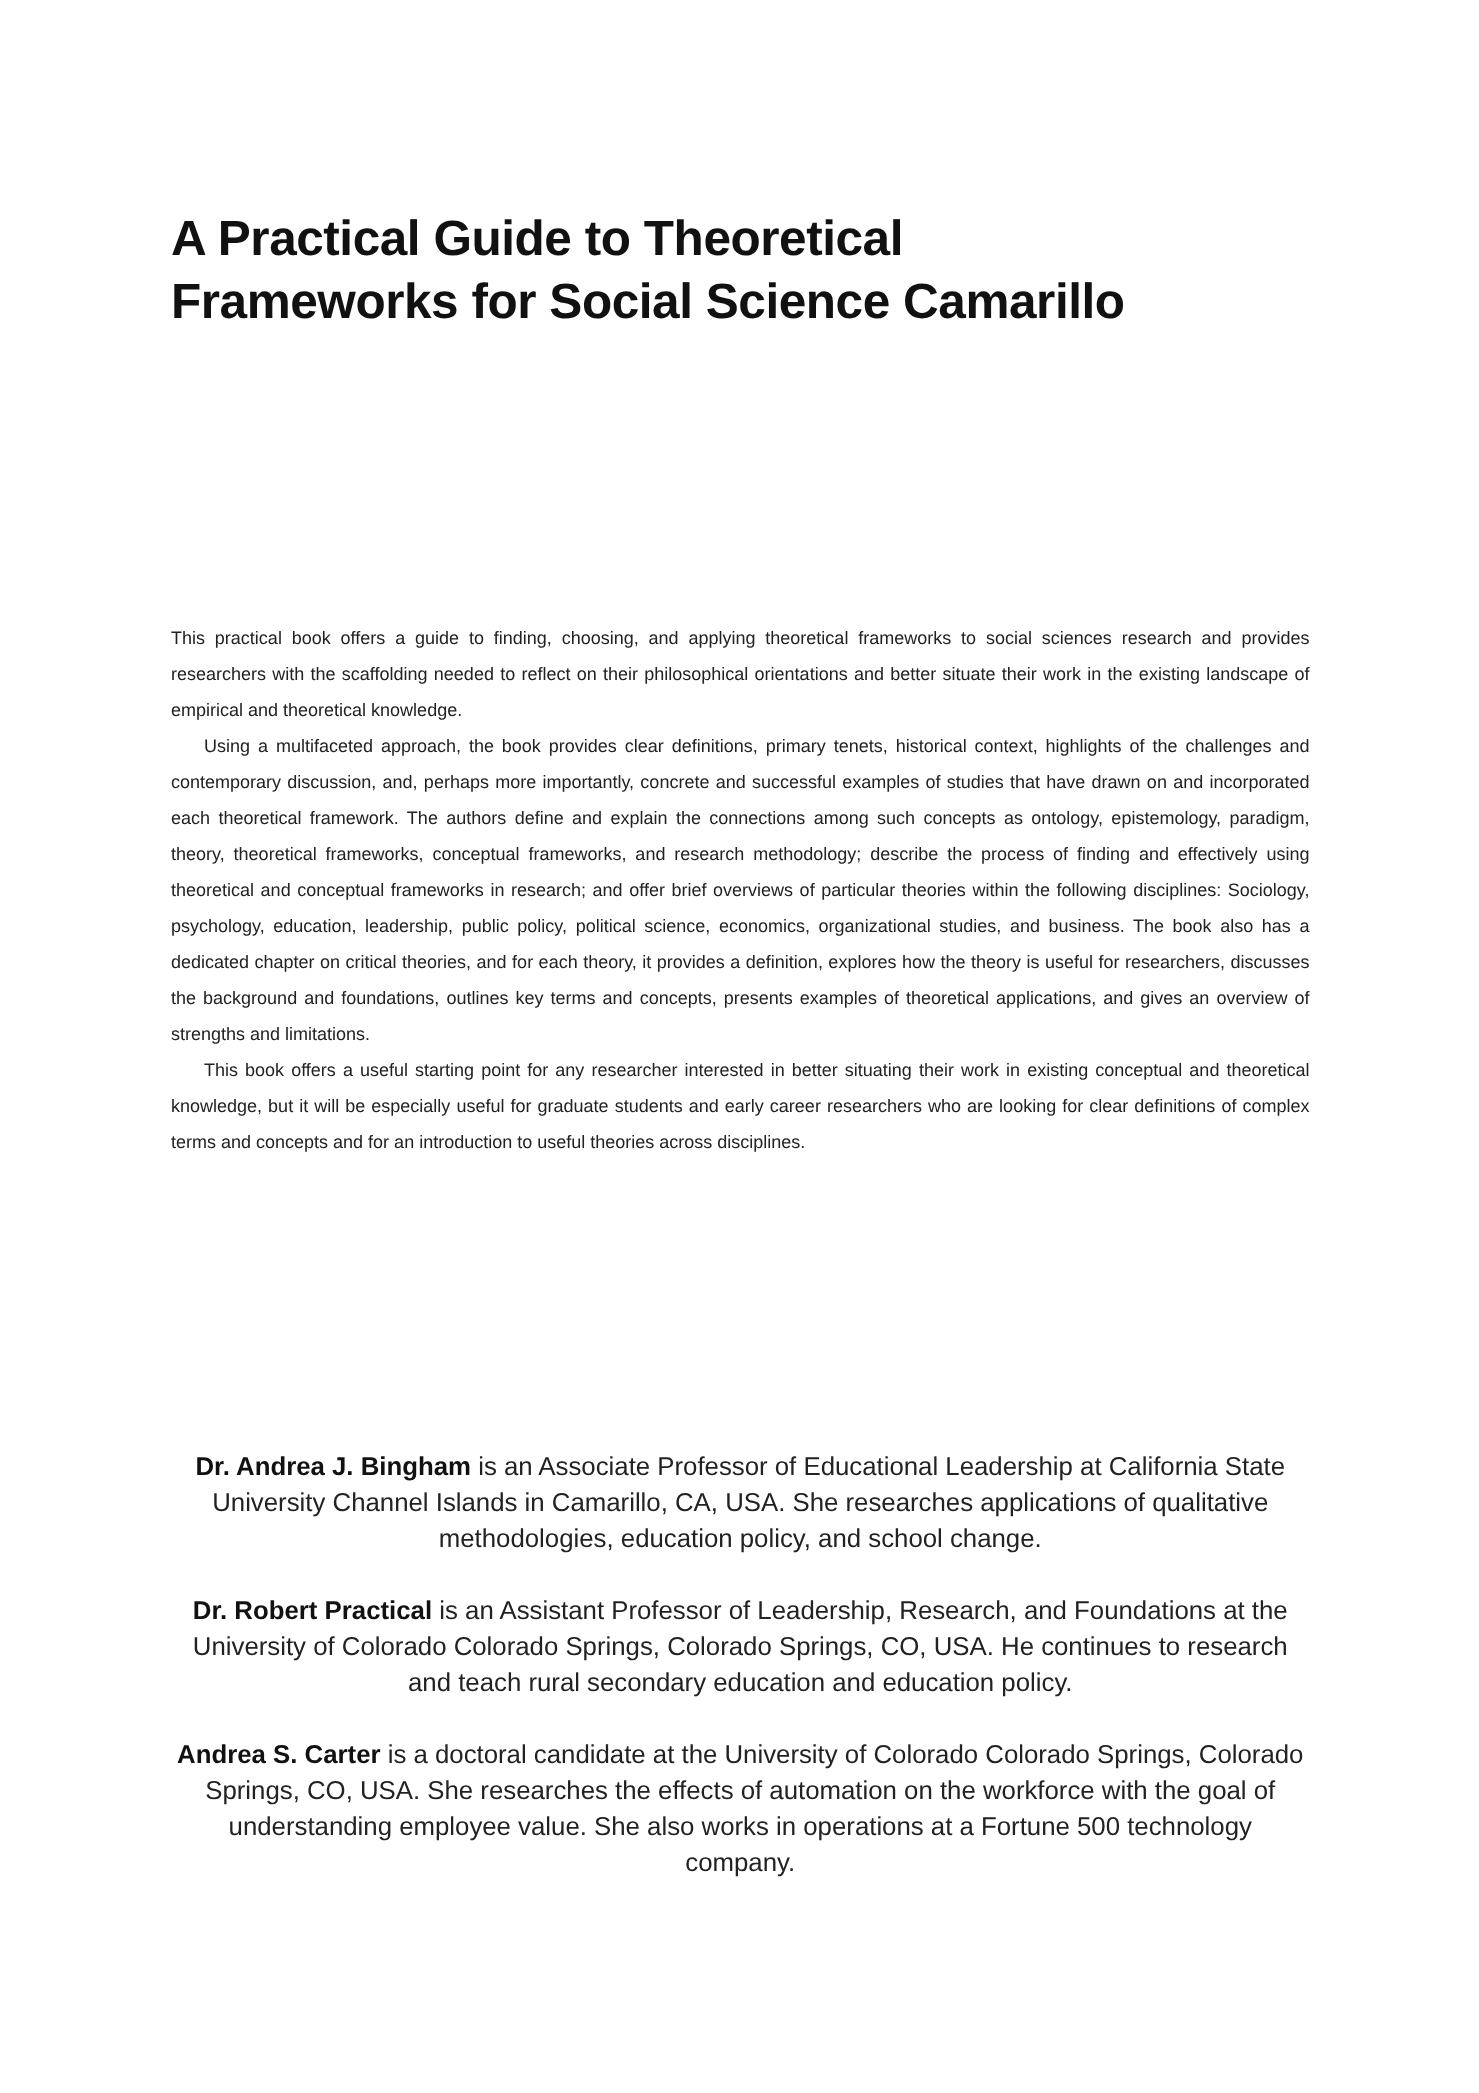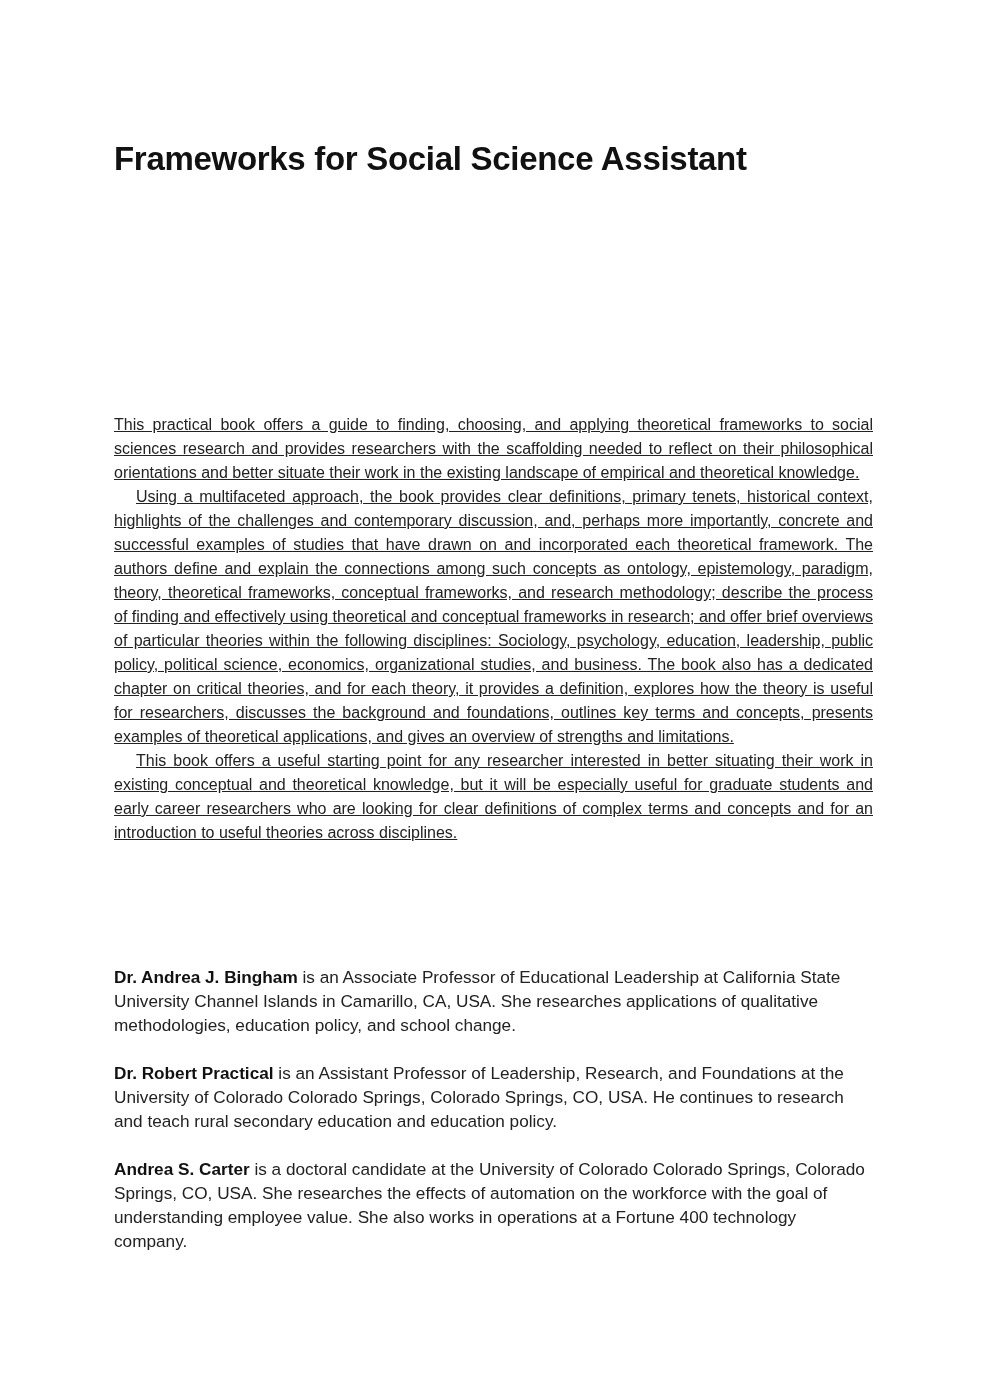--- a/index.html
+++ b/index.html
@@ -35,64 +35,65 @@
   }
   .title span {
     display: block;
   }
   .blurb {
     position: absolute;
     left: 0;
     top: 413px;
     width: 759px;
     font-family: "Liberation Sans", sans-serif;
-    font-size: 16px;
+    font-size: 12px;
     line-height: 24px;
     text-align: justify;
     color: #222222;
-    text-decoration: underline;
   }
   .blurb p {
     margin: 0;
   }
   .blurb p.indent {
     text-indent: 22px;
   }
   .bios {
     position: absolute;
     left: 0;
     top: 965px;
     width: 759px;
     font-family: "Liberation Sans", sans-serif;
     font-size: 17.2px;
     line-height: 24px;
     color: #222222;
+    text-align: center;
   }
   .bios p {
     margin: 0 0 24px 0;
   }
   .bios b {
     font-weight: bold;
     color: #111111;
   }
 </style>
 </head>
 <body>
 
 <div class="page">
 
   <h1 class="title">
-    <span>Frameworks for Social Science Assistant</span>
+    <span>A Practical Guide to Theoretical</span>
+    <span>Frameworks for Social Science Camarillo</span>
   </h1>
 
   <div class="blurb">
     <p>This practical book offers a guide to finding, choosing, and applying theoretical frameworks to social sciences research and provides researchers with the scaffolding needed to reflect on their philosophical orientations and better situate their work in the existing landscape of empirical and theoretical knowledge.</p>
     <p class="indent">Using a multifaceted approach, the book provides clear definitions, primary tenets, historical context, highlights of the challenges and contemporary discussion, and, perhaps more importantly, concrete and successful examples of studies that have drawn on and incorporated each theoretical framework. The authors define and explain the connections among such concepts as ontology, epistemology, paradigm, theory, theoretical frameworks, conceptual frameworks, and research methodology; describe the process of finding and effectively using theoretical and conceptual frameworks in research; and offer brief overviews of particular theories within the following disciplines: Sociology, psychology, education, leadership, public policy, political science, economics, organizational studies, and business. The book also has a dedicated chapter on critical theories, and for each theory, it provides a definition, explores how the theory is useful for researchers, discusses the background and foundations, outlines key terms and concepts, presents examples of theoretical applications, and gives an overview of strengths and limitations.</p>
     <p class="indent">This book offers a useful starting point for any researcher interested in better situating their work in existing conceptual and theoretical knowledge, but it will be especially useful for graduate students and early career researchers who are looking for clear definitions of complex terms and concepts and for an introduction to useful theories across disciplines.</p>
   </div>
 
   <div class="bios">
     <p><b>Dr. Andrea J. Bingham</b><span> is an Associate Professor of Educational Leadership at California State University Channel Islands in Camarillo, CA, USA. She researches applications of qualitative methodologies, education policy, and school change.</span></p>
     <p><b>Dr. Robert Practical</b><span> is an Assistant Professor of Leadership, Research, and Foundations at the University of Colorado Colorado Springs, Colorado Springs, CO, USA. He continues to research and teach rural secondary education and education policy.</span></p>
-    <p><b>Andrea S. Carter</b><span> is a doctoral candidate at the University of Colorado Colorado Springs, Colorado Springs, CO, USA. She researches the effects of automation on the workforce with the goal of understanding employee value. She also works in operations at a Fortune 400 technology company.</span></p>
+    <p><b>Andrea S. Carter</b><span> is a doctoral candidate at the University of Colorado Colorado Springs, Colorado Springs, CO, USA. She researches the effects of automation on the workforce with the goal of understanding employee value. She also works in operations at a Fortune 500 technology company.</span></p>
   </div>
 
 </div>
 
 </body></html>

